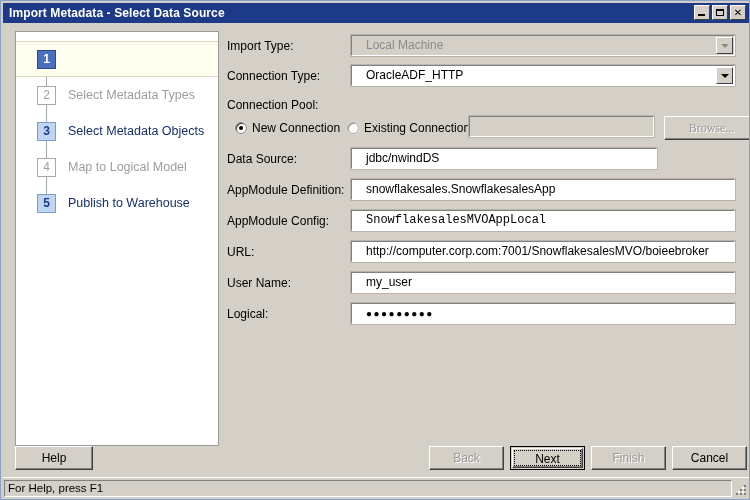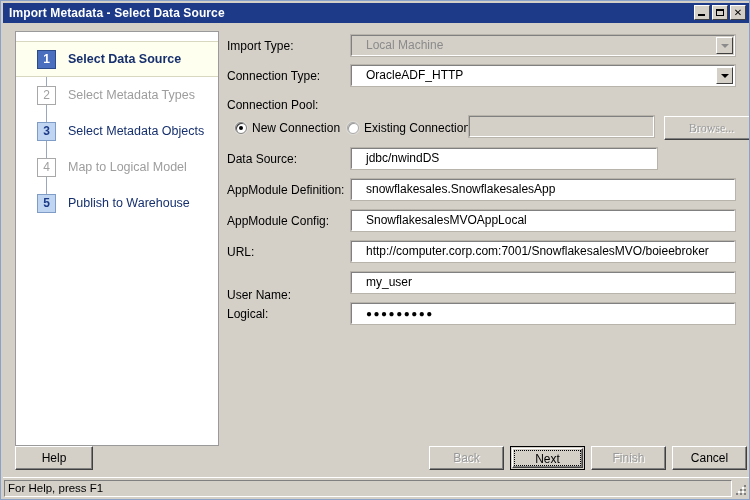--- a/index.html
+++ b/index.html
@@ -340,21 +340,20 @@
     </div>
   </div>
 
   <div class="client">
 
     <div class="steps-panel">
       <div class="connector" style="top:26px; height:148px;"></div>
 
       <div class="step-row active" style="top:9px;">
         <div class="step-num s-active">1</div>
-        <div class="step-label l-active">Select Data Source</div>
       </div>
 
       <div class="step-row" style="top:45px;">
         <div class="step-num s-disabled">2</div>
         <div class="step-label l-disabled">Select Metadata Types</div>
       </div>
 
       <div class="step-row" style="top:81px;">
         <div class="step-num s-enabled">3</div>
         <div class="step-label l-enabled">Select Metadata Objects</div>
@@ -401,26 +400,26 @@
 
       <div class="btn disabled" style="left:437px; top:85px; width:95px;font-family:Liberation Serif, serif;">Browse...</div>
 
       <div class="flabel" style="top:117px;">Data Source:</div>
       <div class="ctrl" style="left:124px; top:117px; width:306px;">jdbc/nwindDS</div>
 
       <div class="flabel" style="top:148px;">AppModule Definition:</div>
       <div class="ctrl" style="left:124px; top:148px; width:384px;">snowflakesales.SnowflakesalesApp</div>
 
       <div class="flabel" style="top:179px;">AppModule Config:</div>
-      <div class="ctrl" style="left:124px; top:179px; width:384px;">SnowflakesalesMVOAppLocal</div>
+      <div class="ctrl" style="left:124px; top:179px; width:384px;font-family:Liberation Mono, monospace;">SnowflakesalesMVOAppLocal</div>
 
       <div class="flabel" style="top:210px;">URL:</div>
       <div class="ctrl" style="left:124px; top:210px; width:384px;">http://computer.corp.com:7001/SnowflakesalesMVO/boieebroker</div>
 
-      <div class="flabel" style="top:253px;">User Name:</div>
+      <div class="flabel" style="top:241px;">User Name:</div>
       <div class="ctrl" style="left:124px; top:241px; width:384px;">my_user</div>
 
       <div class="flabel" style="top:272px;">Logical:</div>
       <div class="ctrl" style="left:124px; top:272px; width:384px; font-size:10px; letter-spacing:1.5px; line-height:20px;">●●●●●●●●●</div>
 
     </div>
 
     <div class="btn" style="left:12px; top:423px; width:78px;">Help</div>
 
     <div class="btn disabled" style="left:426px; top:423px; width:75px;">Back</div>

